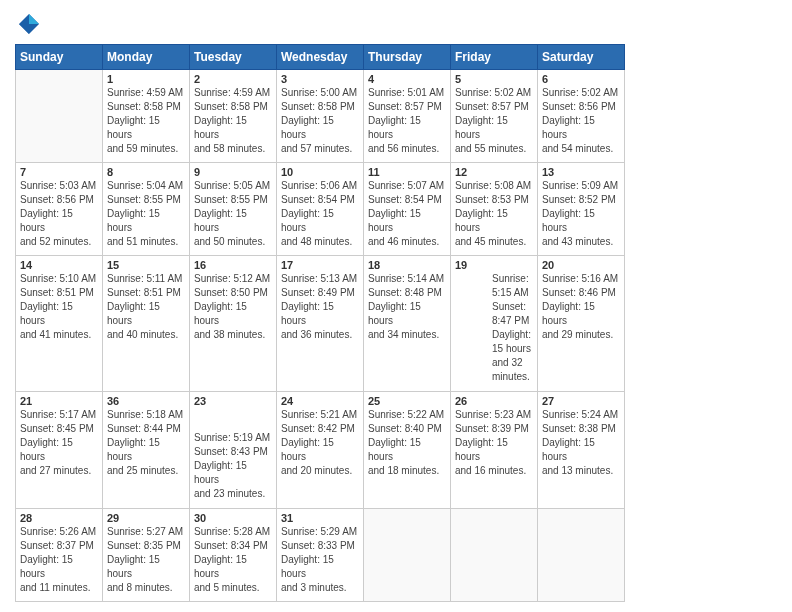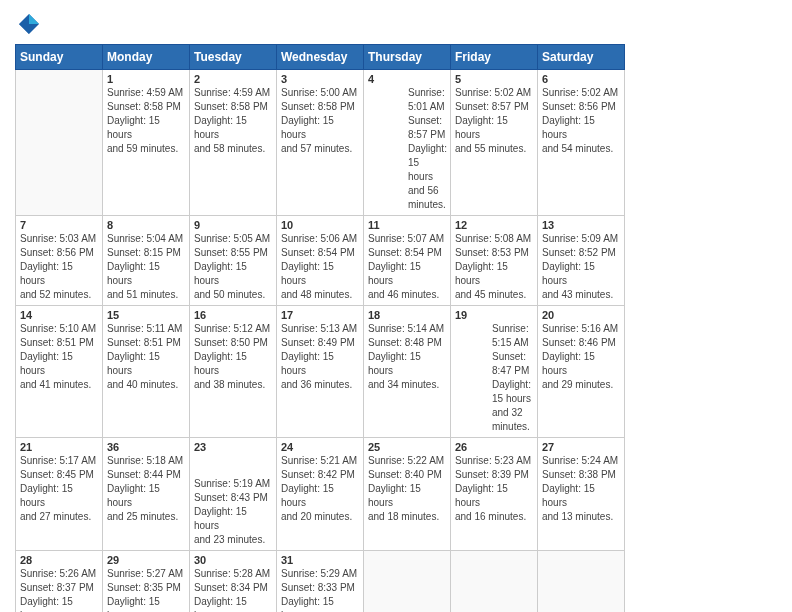--- a/index.html
+++ b/index.html
@@ -147,21 +147,21 @@
           </td>
           <td>
             <span class="day-number">3</span>
             <div class="day-info" style="white-space: pre-line;">Sunrise: 5:00 AM
 Sunset: 8:58 PM
 Daylight: 15 hours
 and 57 minutes.</div>
           </td>
           <td>
             <span class="day-number">4</span>
-            <div class="day-info" style="white-space: pre-line; margin-left: 40px;">Sunrise: 5:01 AM
+            <div class="day-info" style="white-space: pre-line;">Sunrise: 5:01 AM
 Sunset: 8:57 PM
 Daylight: 15 hours
 and 56 minutes.</div>
           </td>
           <td>
             <span class="day-number">5</span>
             <div class="day-info" style="white-space: pre-line;">Sunrise: 5:02 AM
 Sunset: 8:57 PM
 Daylight: 15 hours
 and 55 minutes.</div>
@@ -178,21 +178,21 @@
           <td>
             <span class="day-number">7</span>
             <div class="day-info" style="white-space: pre-line;">Sunrise: 5:03 AM
 Sunset: 8:56 PM
 Daylight: 15 hours
 and 52 minutes.</div>
           </td>
           <td>
             <span class="day-number">8</span>
             <div class="day-info" style="white-space: pre-line;">Sunrise: 5:04 AM
-Sunset: 8:15 PM
+Sunset: 8:55 PM
 Daylight: 15 hours
 and 51 minutes.</div>
           </td>
           <td>
             <span class="day-number">9</span>
             <div class="day-info" style="white-space: pre-line;">Sunrise: 5:05 AM
 Sunset: 8:55 PM
 Daylight: 15 hours
 and 50 minutes.</div>
           </td>

